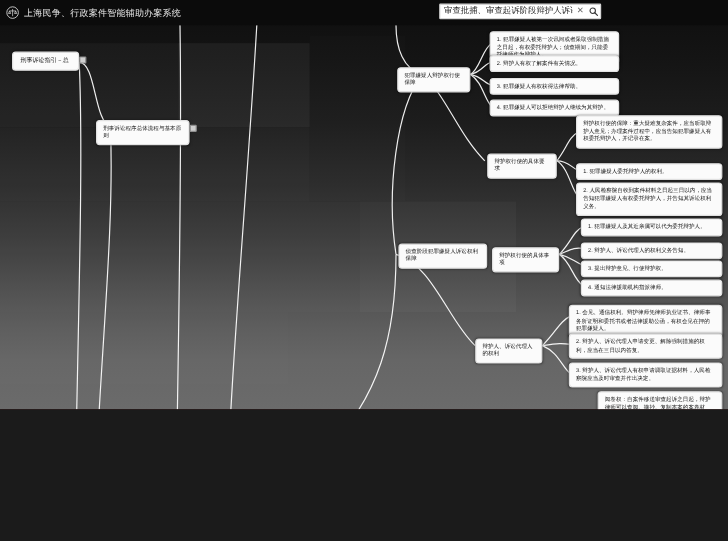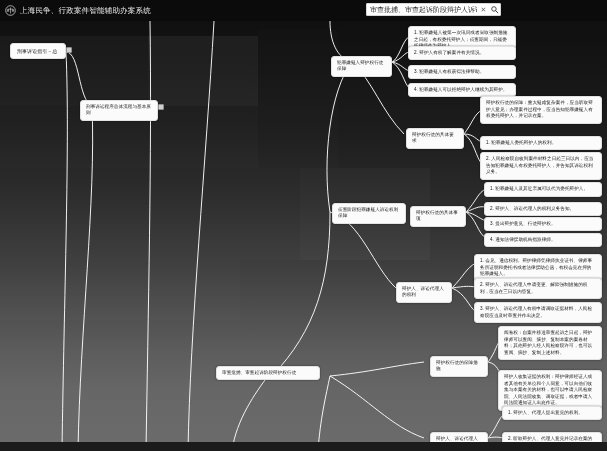--- a/index.html
+++ b/index.html
@@ -1,17 +1,17 @@
 <!DOCTYPE html>
 <html><head>
 <meta charset="utf-8">
 <style>
   html,body{margin:0;padding:0;background:#1b1b1b;}
   body{font-family:"Liberation Sans","DejaVu Sans",sans-serif;}
-  #app{position:relative;width:607px;height:442px;overflow:hidden;background:#ef4444;}
+  #app{position:relative;width:607px;height:341px;overflow:hidden;background:#ef4444;}
 
   
   #canvas{
     position:absolute;inset:0;
     background:
       linear-gradient(180deg,
         #0e0e0e 0%,
         #141414 14%,
         #1d1d1d 30%,
         #2b2b2b 45%,

